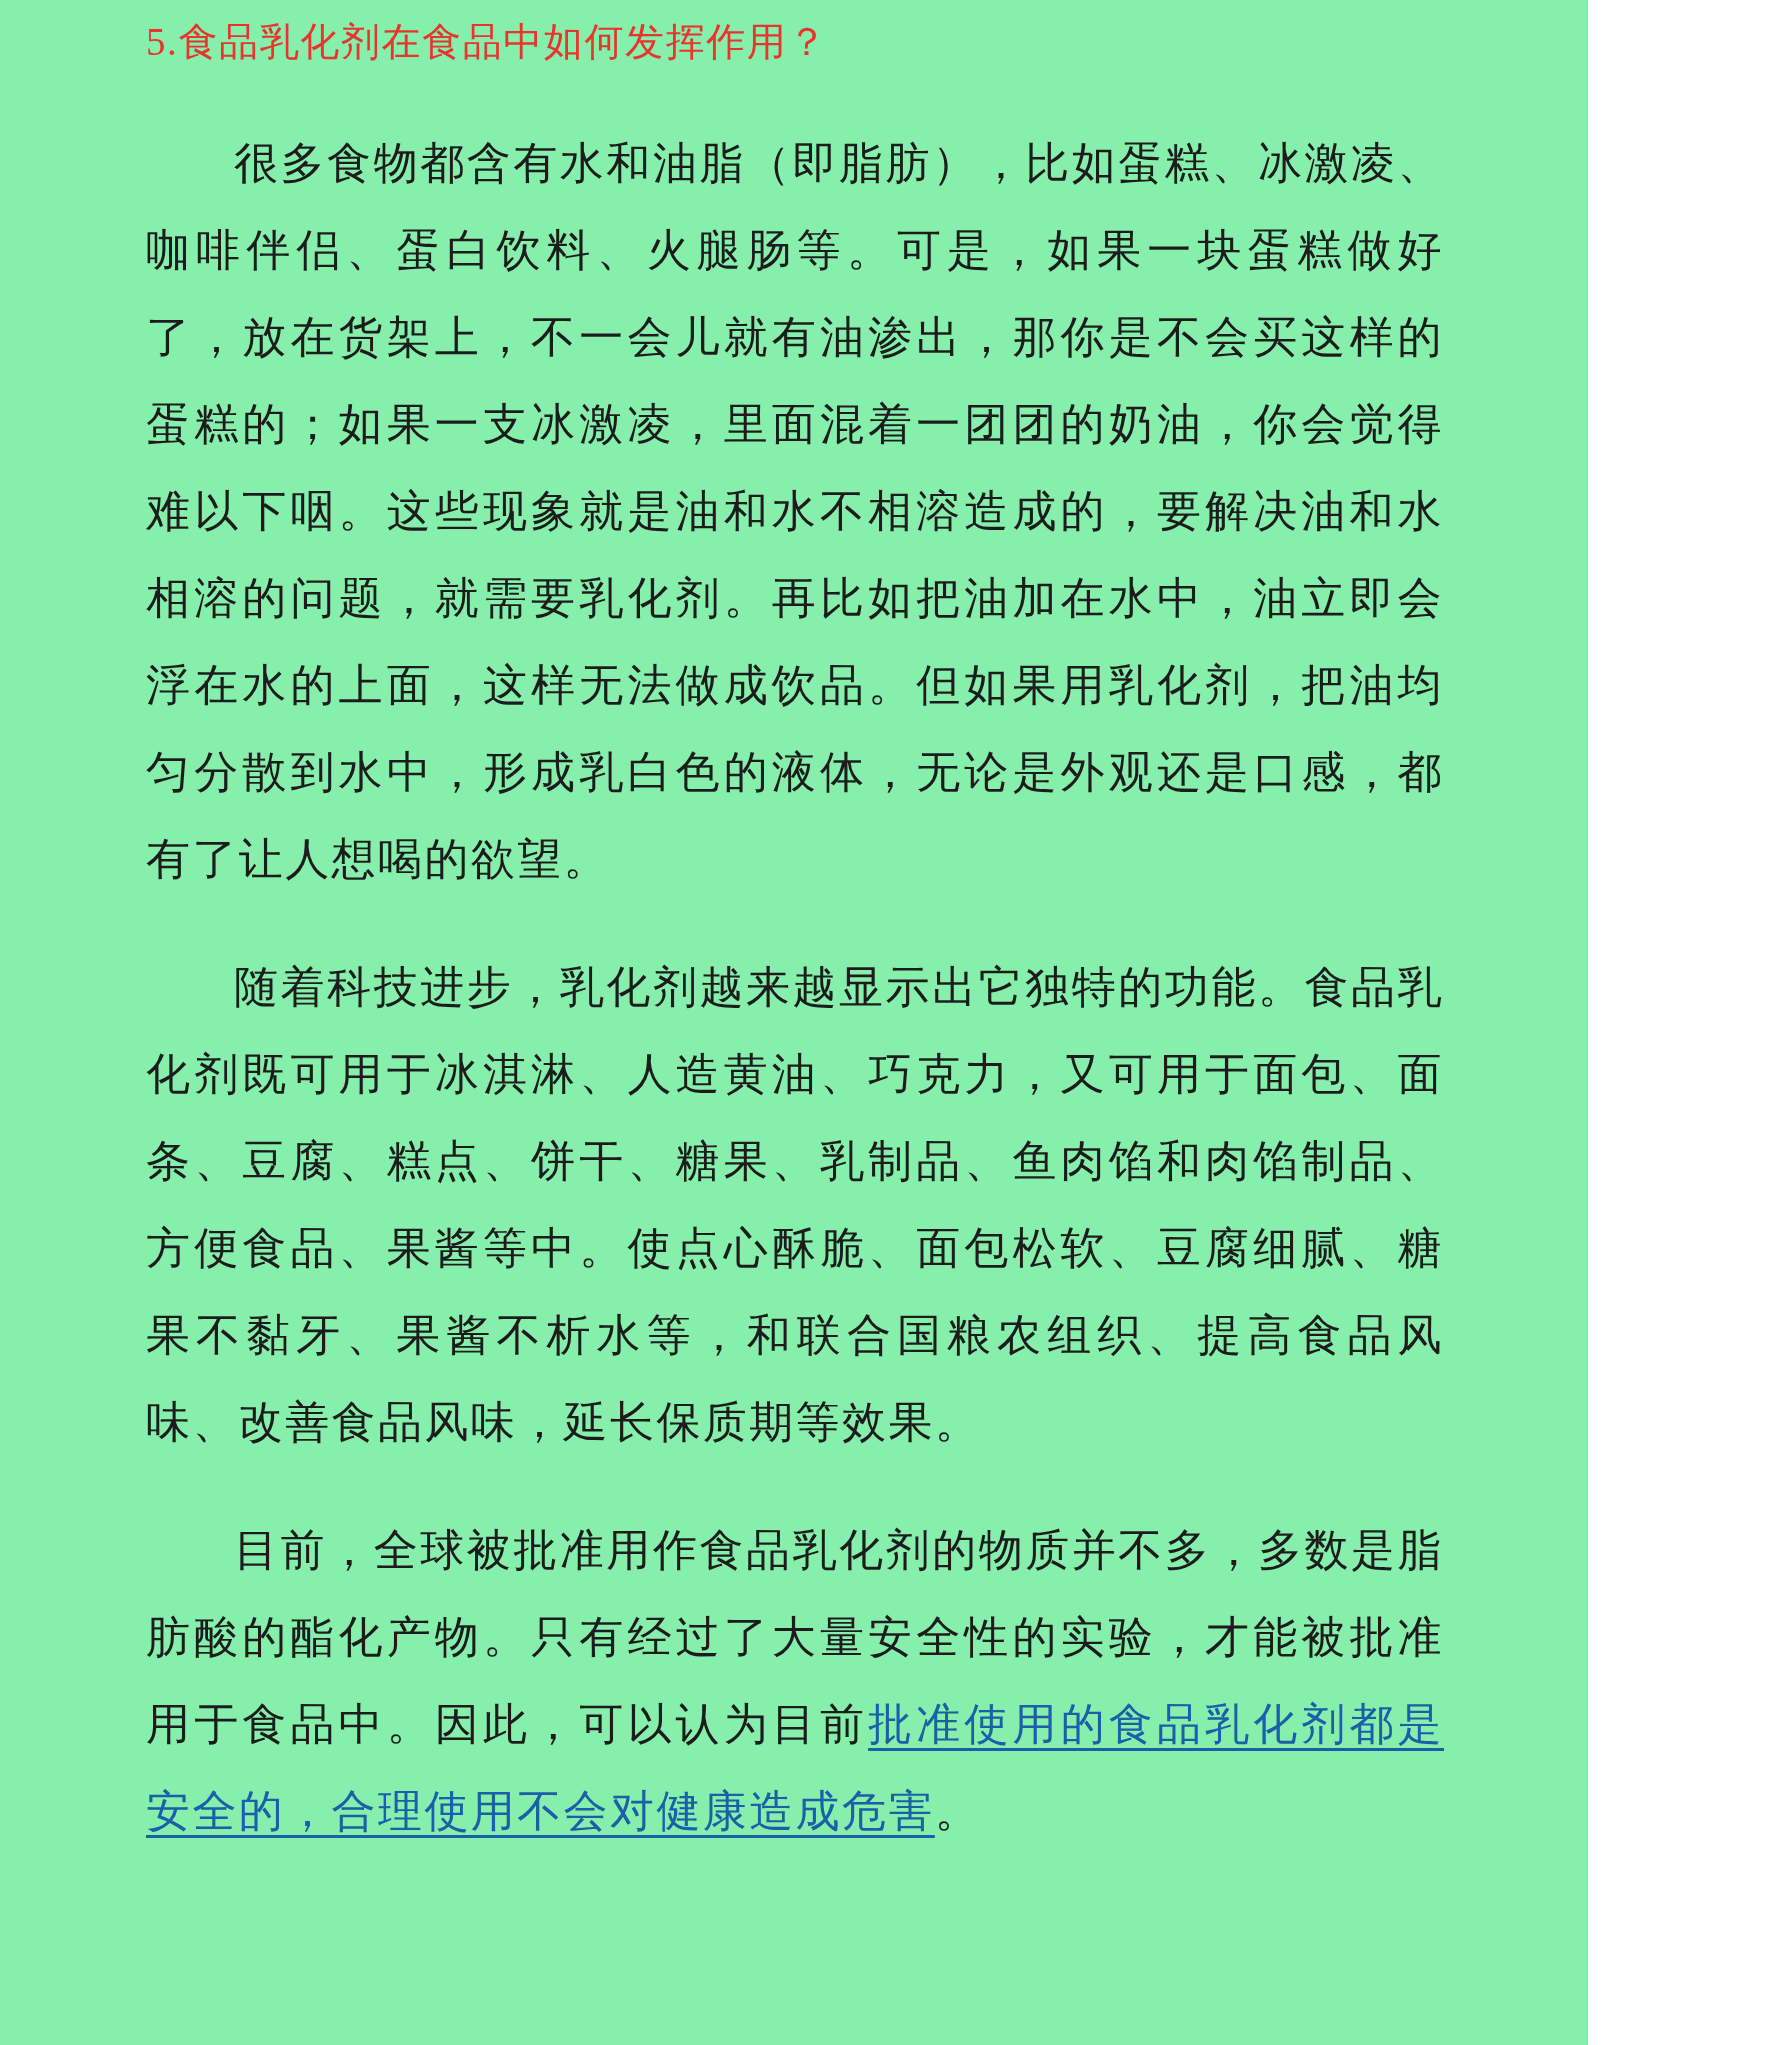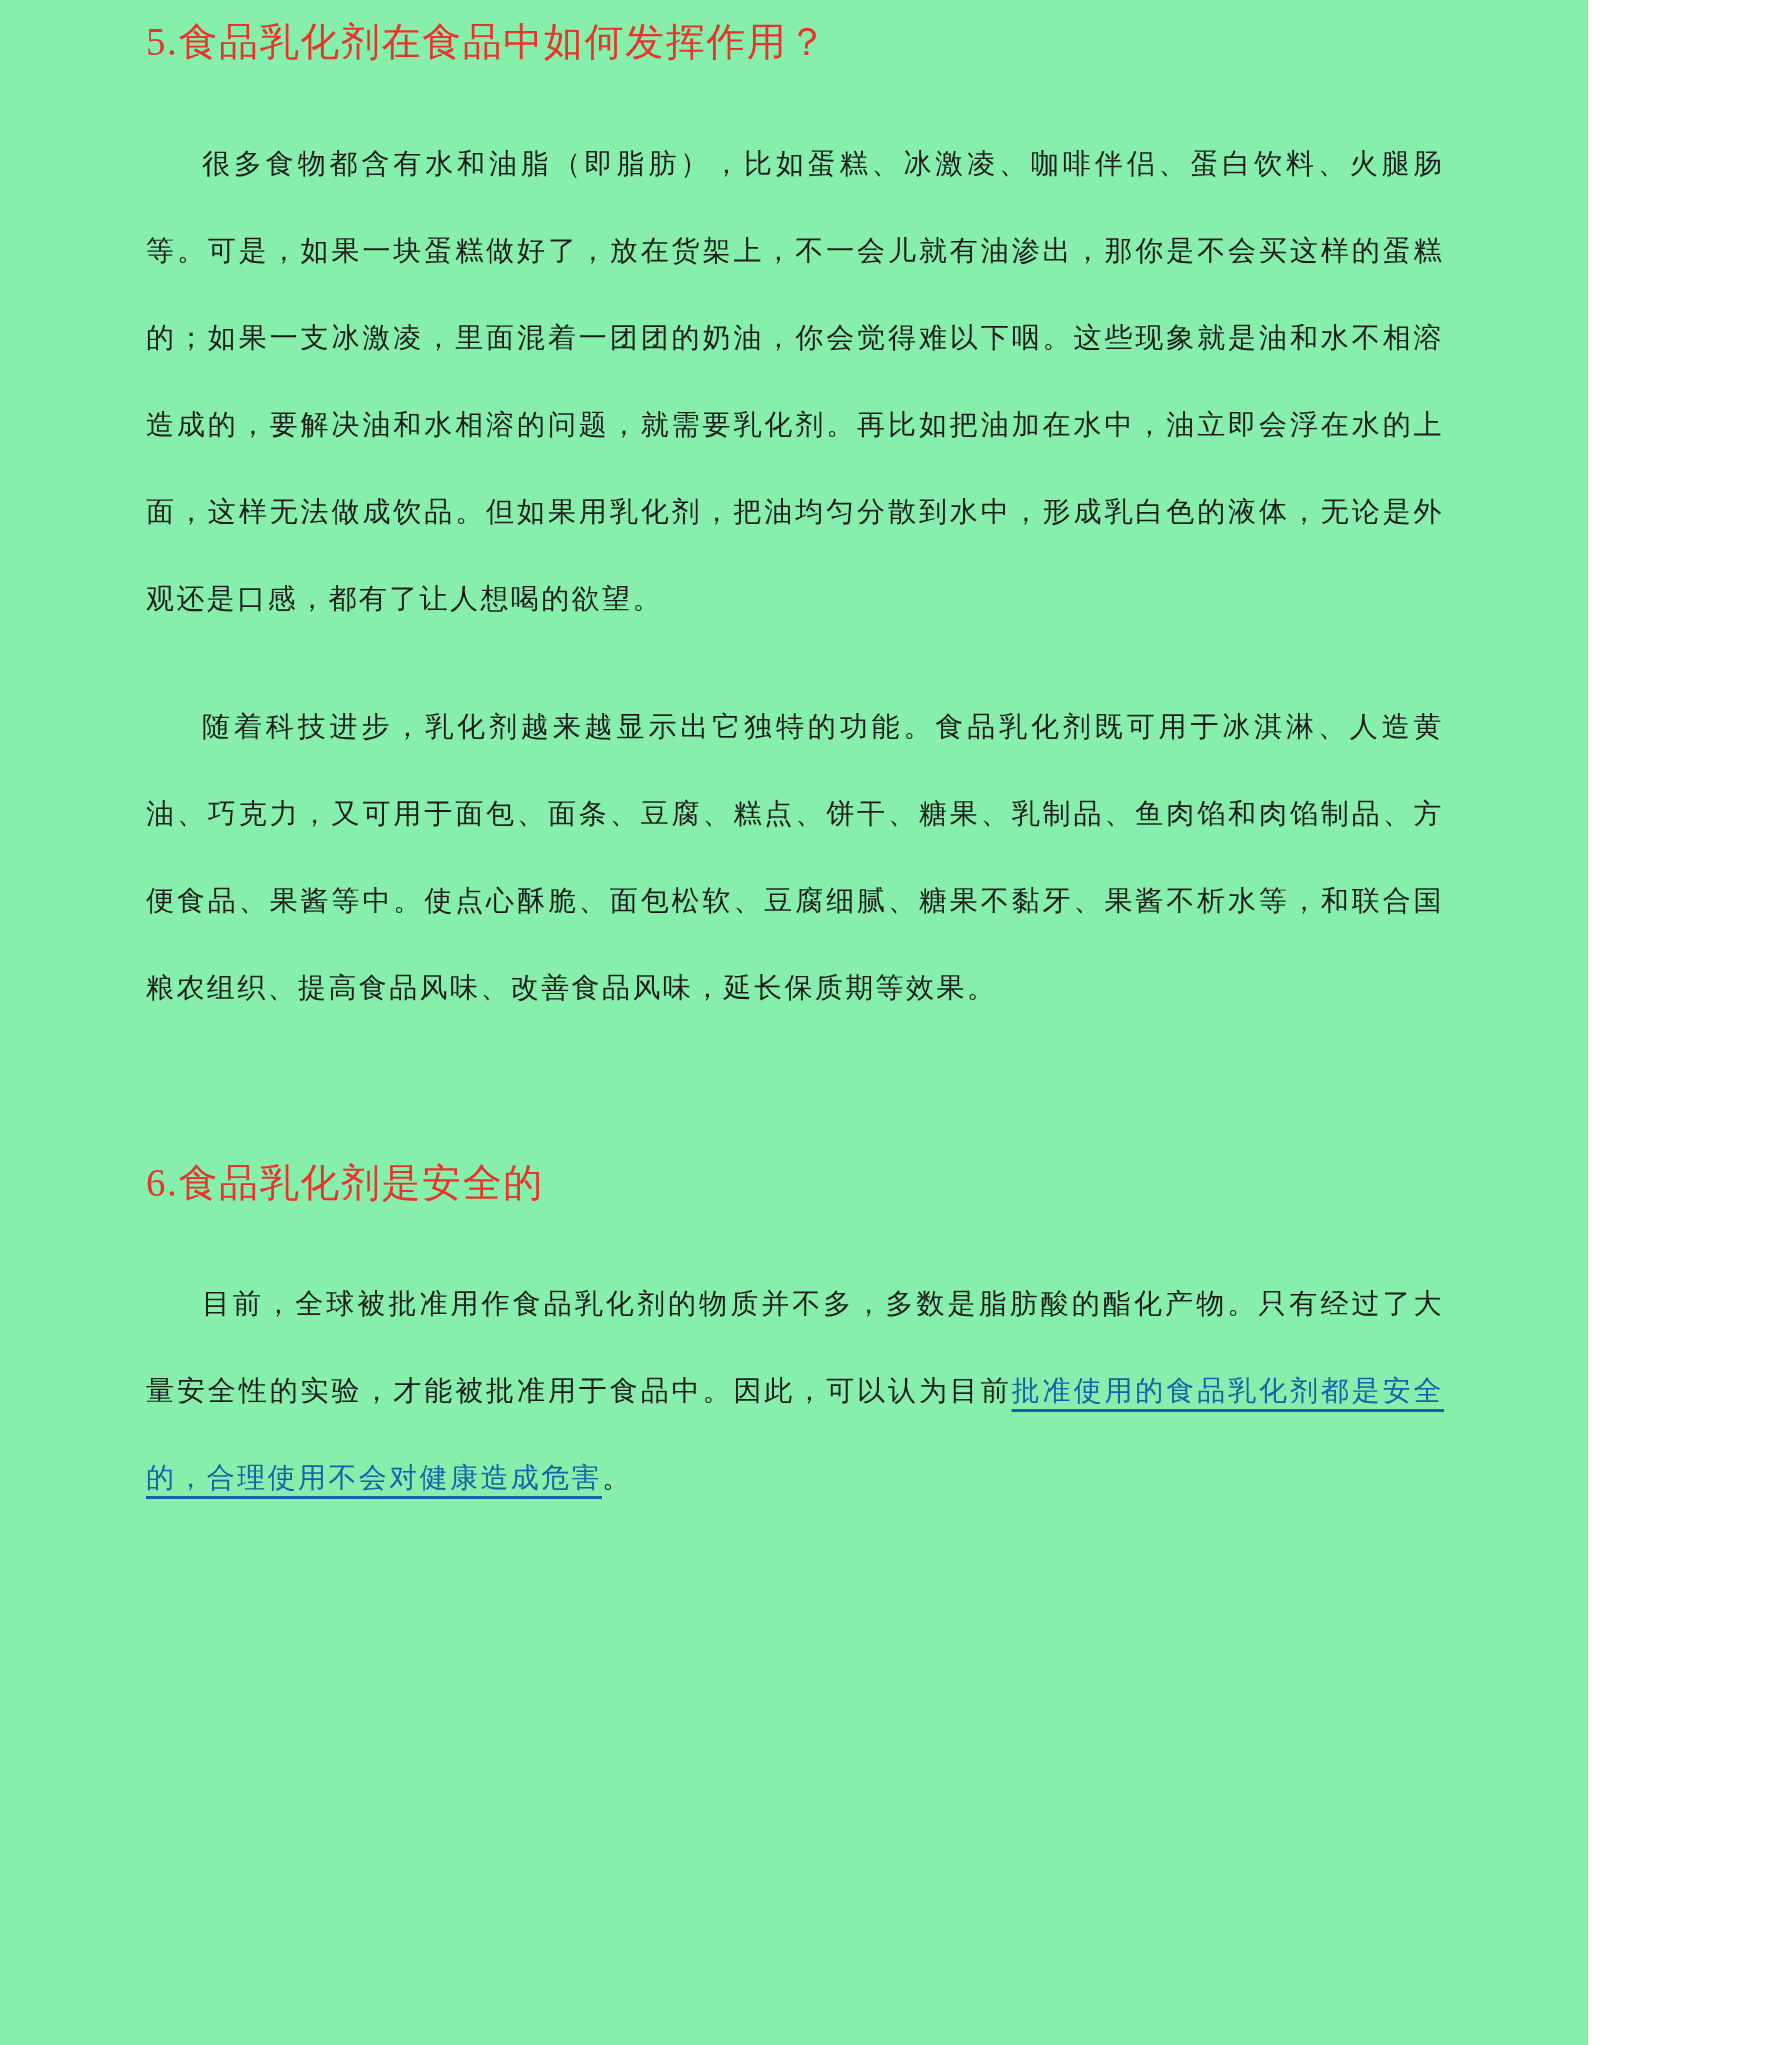--- a/index.html
+++ b/index.html
@@ -25,21 +25,21 @@
     font-size: 39px;
     line-height: 1.45;
     font-weight: 400;
     margin: 0 0 49px 0;
     letter-spacing: 1.6px;
   }
   .heading-second {
     margin-top: 124px;
   }
   .para {
-    font-size: 28px;
+    font-size: 44px;
     line-height: 87px;
     text-align: justify;
     text-indent: 2em;
     margin: 0 0 41px 0;
     letter-spacing: 2.4px;
     word-break: break-all;
   }
   .para:last-child {
     margin-bottom: 0;
   }
@@ -57,19 +57,18 @@
 <body>
 
 <div class="page">
 
   <div class="heading" style="color: rgb(232, 52, 43);">5.食品乳化剂在食品中如何发挥作用？</div>
 
   <div class="para">很多食物都含有水和油脂（即脂肪），比如蛋糕、冰激凌、咖啡伴侣、蛋白饮料、火腿肠等。可是，如果一块蛋糕做好了，放在货架上，不一会儿就有油渗出，那你是不会买这样的蛋糕的；如果一支冰激凌，里面混着一团团的奶油，你会觉得难以下咽。这些现象就是油和水不相溶造成的，要解决油和水相溶的问题，就需要乳化剂。再比如把油加在水中，油立即会浮在水的上面，这样无法做成饮品。但如果用乳化剂，把油均匀分散到水中，形成乳白色的液体，无论是外观还是口感，都有了让人想喝的欲望。</div>
 
   <div class="para">随着科技进步，乳化剂越来越显示出它独特的功能。食品乳化剂既可用于冰淇淋、人造黄油、巧克力，又可用于面包、面条、豆腐、糕点、饼干、糖果、乳制品、鱼肉馅和肉馅制品、方便食品、果酱等中。使点心酥脆、面包松软、豆腐细腻、糖果不黏牙、果酱不析水等，和联合国粮农组织、提高食品风味、改善食品风味，延长保质期等效果。</div>
 
-  <div class="heading heading-second" style="color: rgb(232, 52, 43);">6.食品乳化剂是安全的</div>
 
 
   <div class="para"><span>目前，全球被批准用作食品乳化剂的物质并不多，多数是脂肪酸的酯化产物。只有经过了大量安全性的实验，才能被批准用于食品中。因此，可以认为目前</span><span class="doc-link" style="color: rgb(27, 95, 168);">批准使用的食品乳化剂都是安全的，合理使用不会对健康造成危害</span><span class="plain-tail" style="color: rgb(28, 28, 28);">。</span></div>
 
 </div>
 
 
 </body></html>

